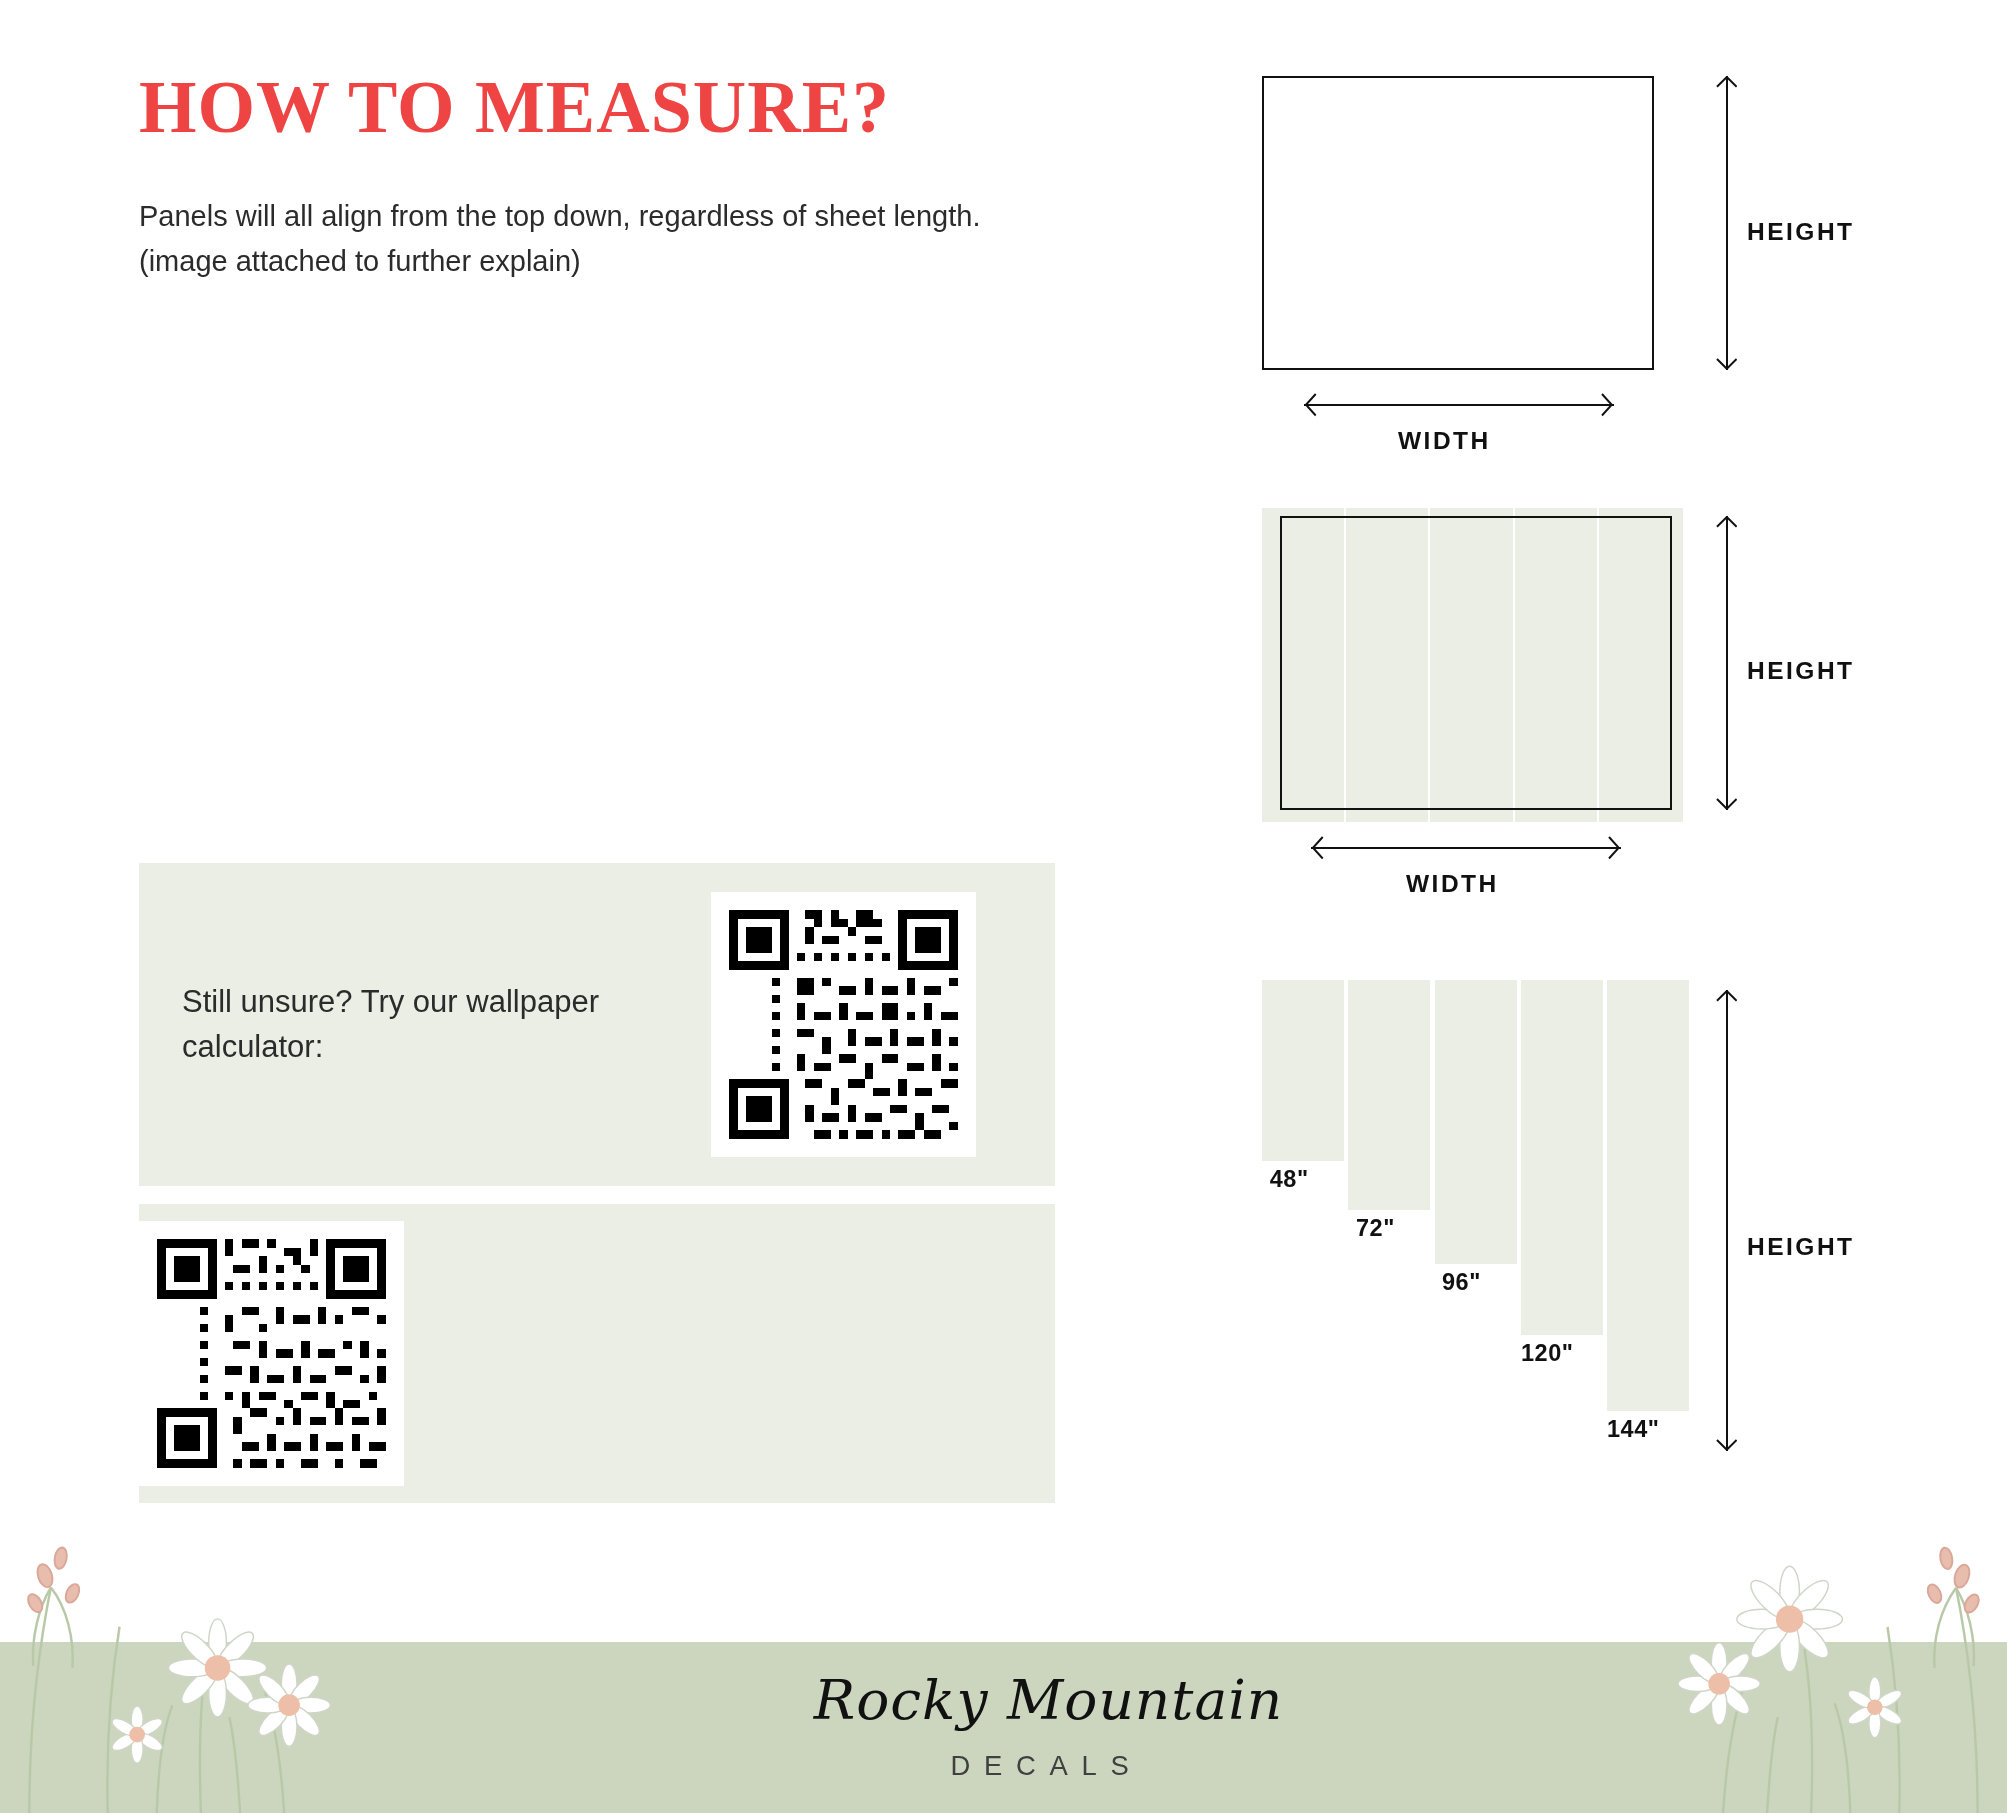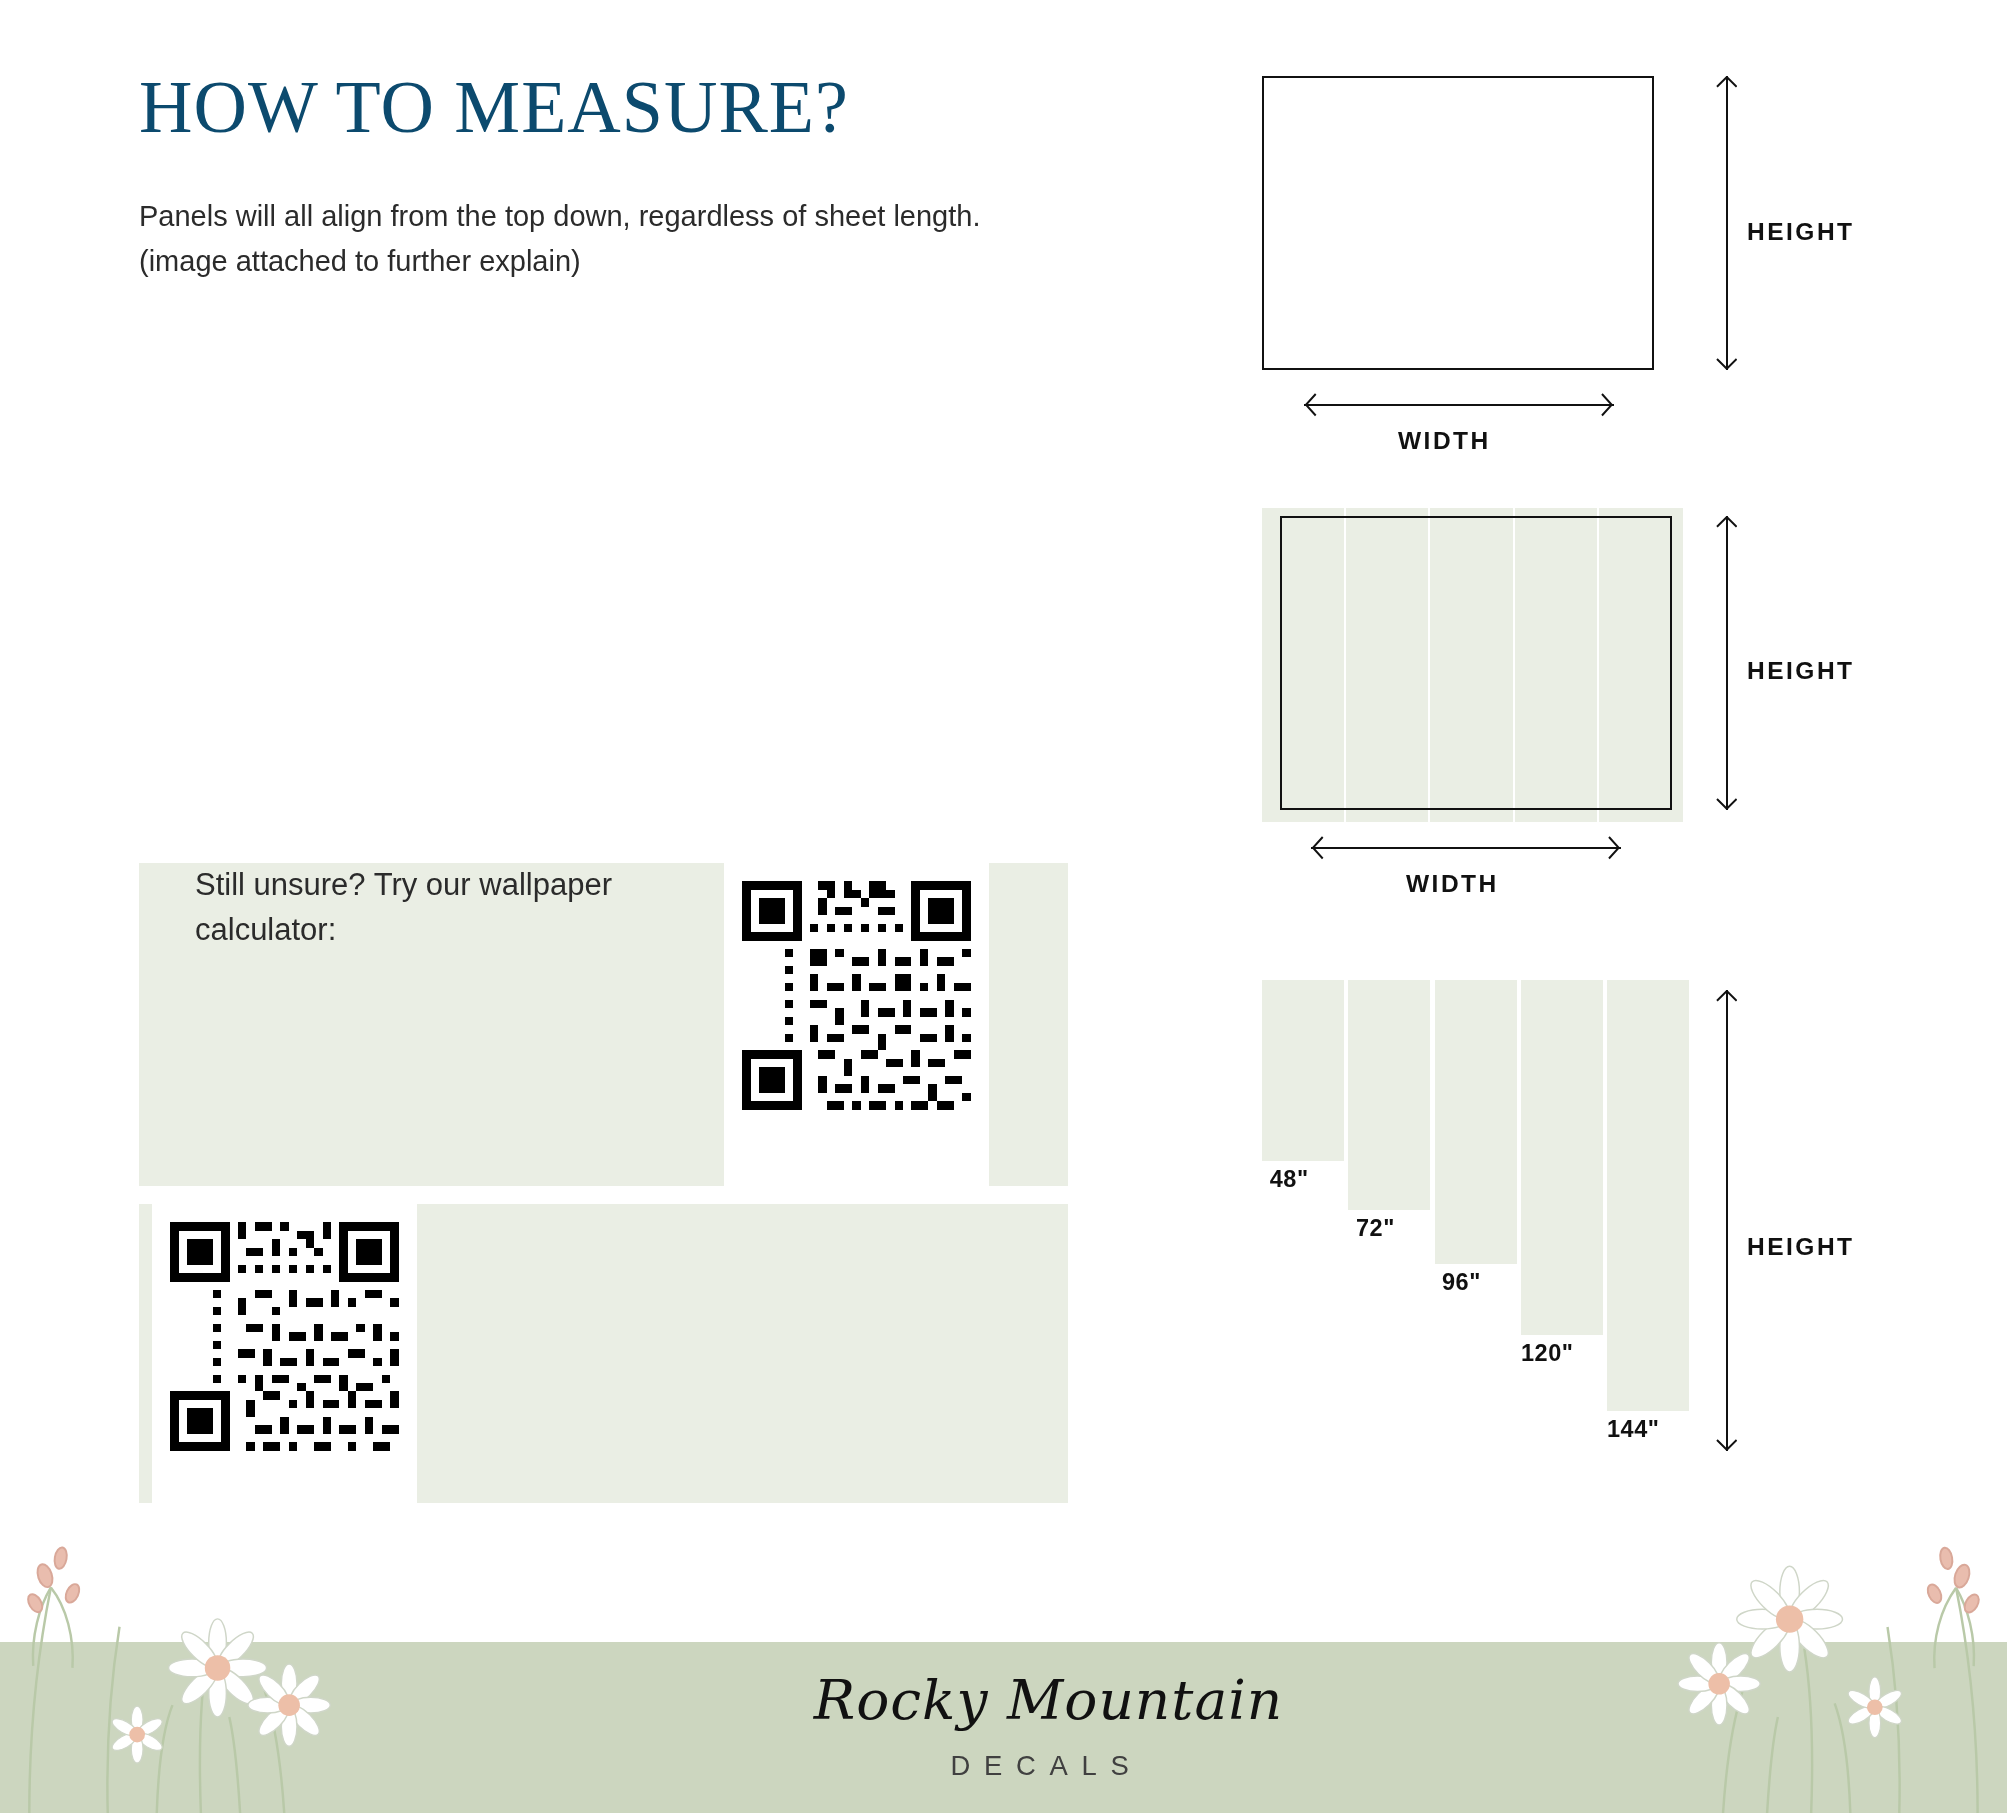--- a/index.html
+++ b/index.html
@@ -21,42 +21,42 @@
     position: absolute;
     left: 139px;
     top: 69px;
     width: 902px;
   }
 
   .page-title {
     font-family: "Liberation Serif", serif;
     font-size: 74px;
     letter-spacing: 1px;
-    font-weight: 400;
-    color: #0c4a6e;
+    font-weight: 700;
+    color: #ef4444;
     margin: 0 0 47px 0;
     line-height: 1.05;
   }
 
   .para {
     font-size: 29px;
     line-height: 1.55;
     color: #2b2b2b;
     margin: 0 0 45px 0;
     max-width: 882px;
     font-weight: 300;
   }
   .para b { font-weight: 700; color:#111; }
 
   
   .qr-box {
     position: absolute;
     background: #eaeee4;
     display: flex;
-    padding-left: 13px;
+    align-items: center;
   }
   #qr-box-1 { left: 139px; top: 863px; width: 916px; height: 323px; }
   #qr-box-2 { left: 139px; top: 1204px; width: 916px; height: 299px; }
 
   .qr-text {
     font-size: 31px;
     line-height: 1.45;
     color: #2b2b2b;
     font-weight: 300;
     padding-left: 43px;

